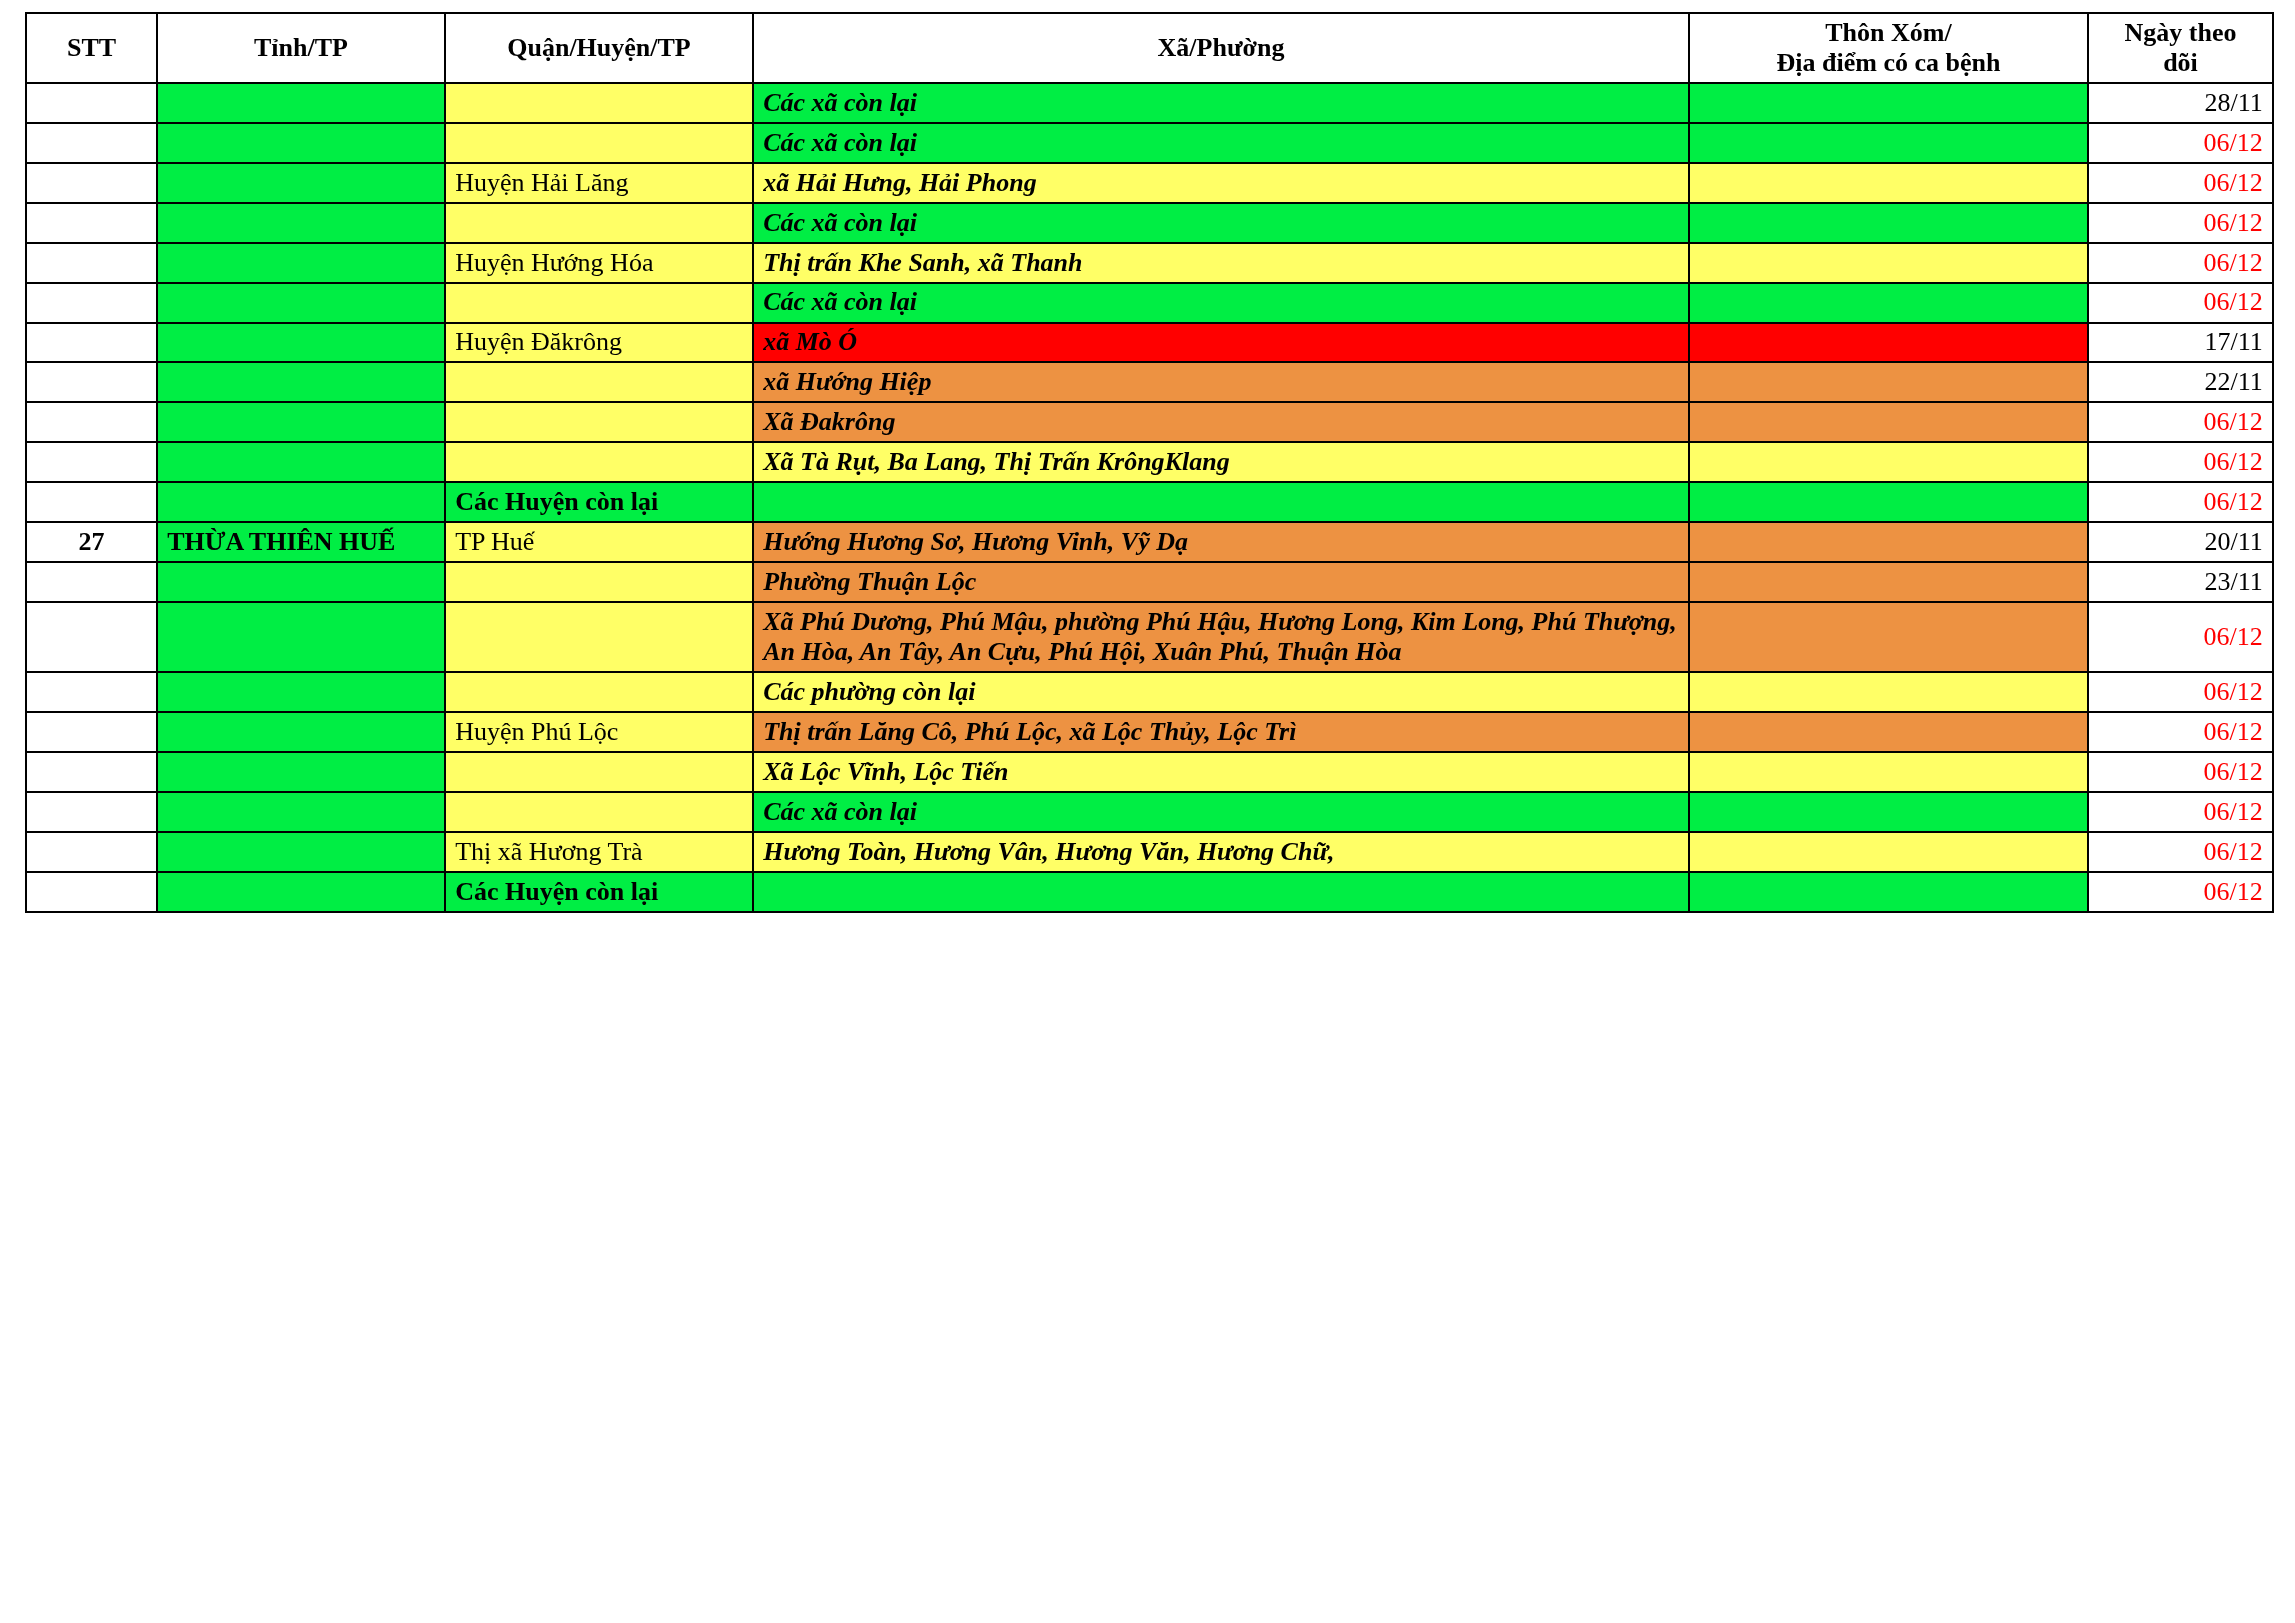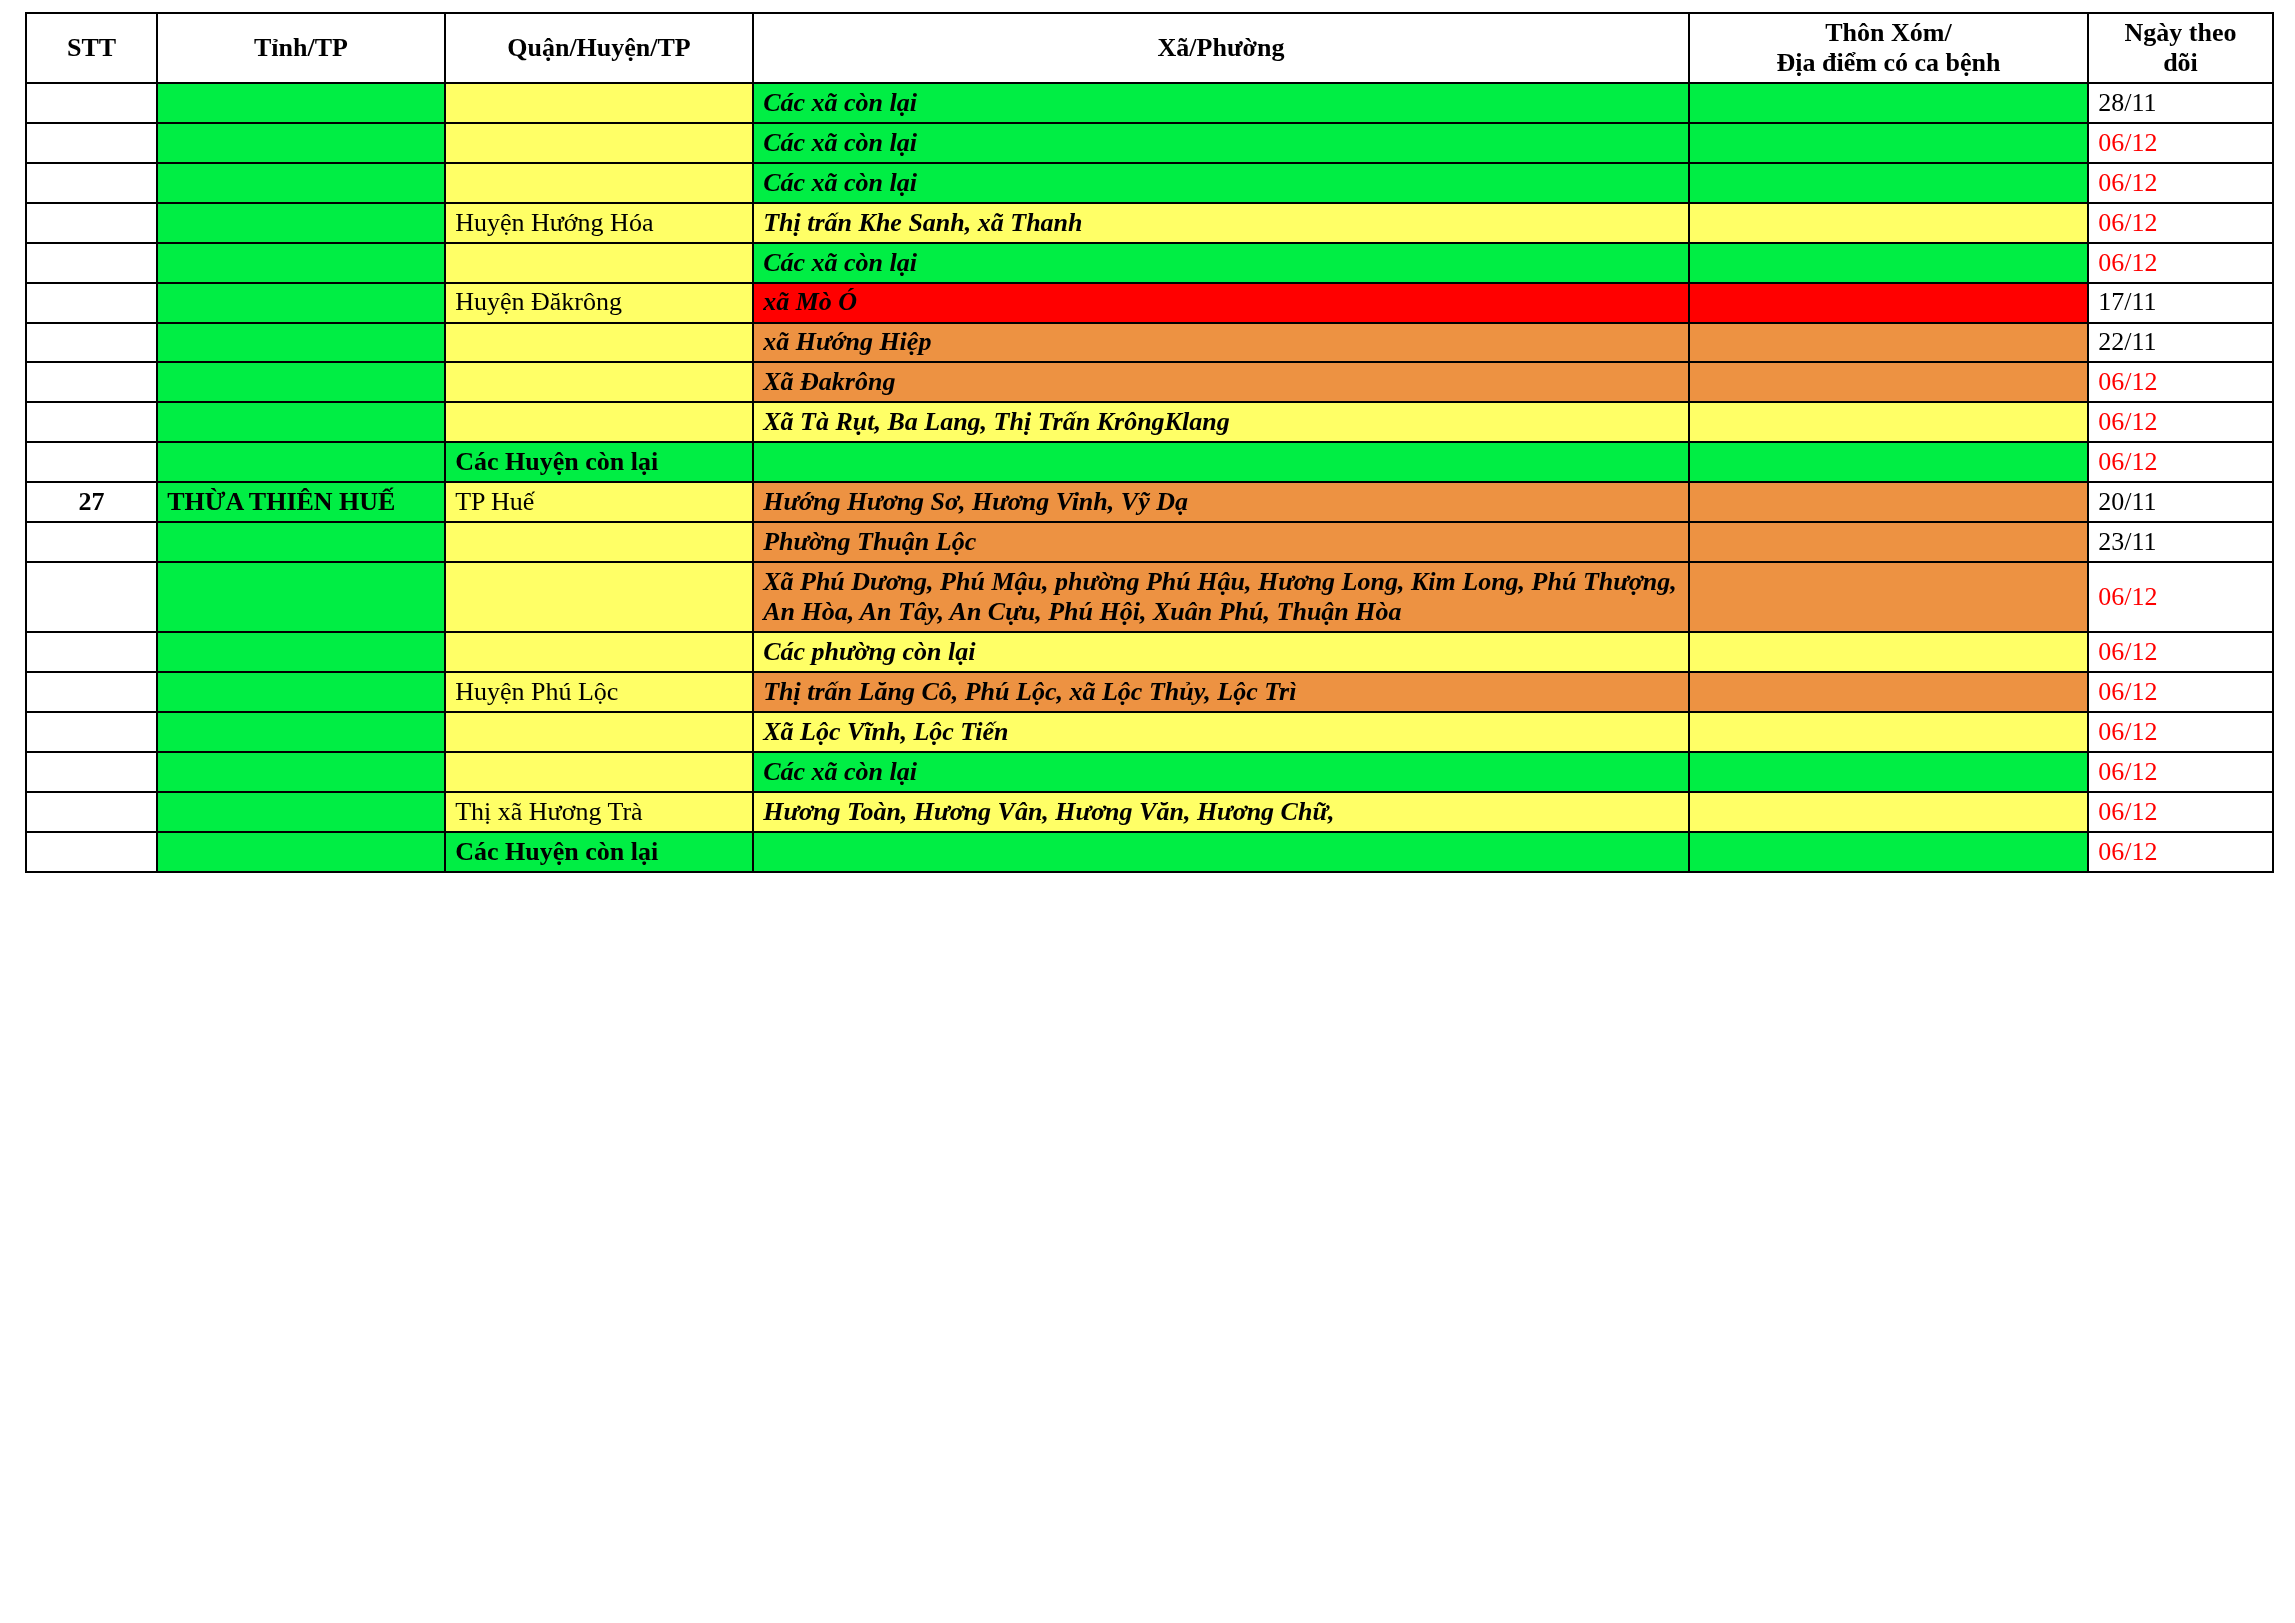--- a/index.html
+++ b/index.html
@@ -70,21 +70,21 @@
   }
   td.ward {
     font-weight: bold;
     font-style: italic;
     font-size: 26px;
     padding-left: 14.4px;
     margin-top: 31px;
   }
   td.hamlet { }
   td.date {
-    text-align: left;
+    text-align: right;
     font-size: 26px;
   }
   td.date.red { color: #ff0000; }
   td.date.black { color: #000000; }
 
   
   .bg-green  { background: #00ee44; }
   .bg-yellow { background: #ffff66; }
   .bg-orange { background: #ed9242; }
   .bg-red    { background: #ff0000; }
@@ -140,20 +140,28 @@
           <td class="stt bg-white"></td>
           <td class="prov bg-green"></td>
           <td class="dist bg-yellow"></td>
           <td class="ward bg-green">Các xã còn lại</td>
           <td class="hamlet bg-green"></td>
           <td class="date red bg-white">06/12</td>
         </tr>
         <tr>
           <td class="stt bg-white"></td>
           <td class="prov bg-green"></td>
+          <td class="dist bg-yellow">Huyện Hải Lăng</td>
+          <td class="ward bg-yellow">xã Hải Hưng, Hải Phong</td>
+          <td class="hamlet bg-yellow"></td>
+          <td class="date red bg-white">06/12</td>
+        </tr>
+        <tr>
+          <td class="stt bg-white"></td>
+          <td class="prov bg-green"></td>
           <td class="dist bg-yellow"></td>
           <td class="ward bg-green">Các xã còn lại</td>
           <td class="hamlet bg-green"></td>
           <td class="date red bg-white">06/12</td>
         </tr>
         <tr>
           <td class="stt bg-white"></td>
           <td class="prov bg-green"></td>
           <td class="dist bg-yellow">Huyện Hướng Hóa</td>
           <td class="ward bg-yellow">Thị trấn Khe Sanh, xã Thanh</td>

